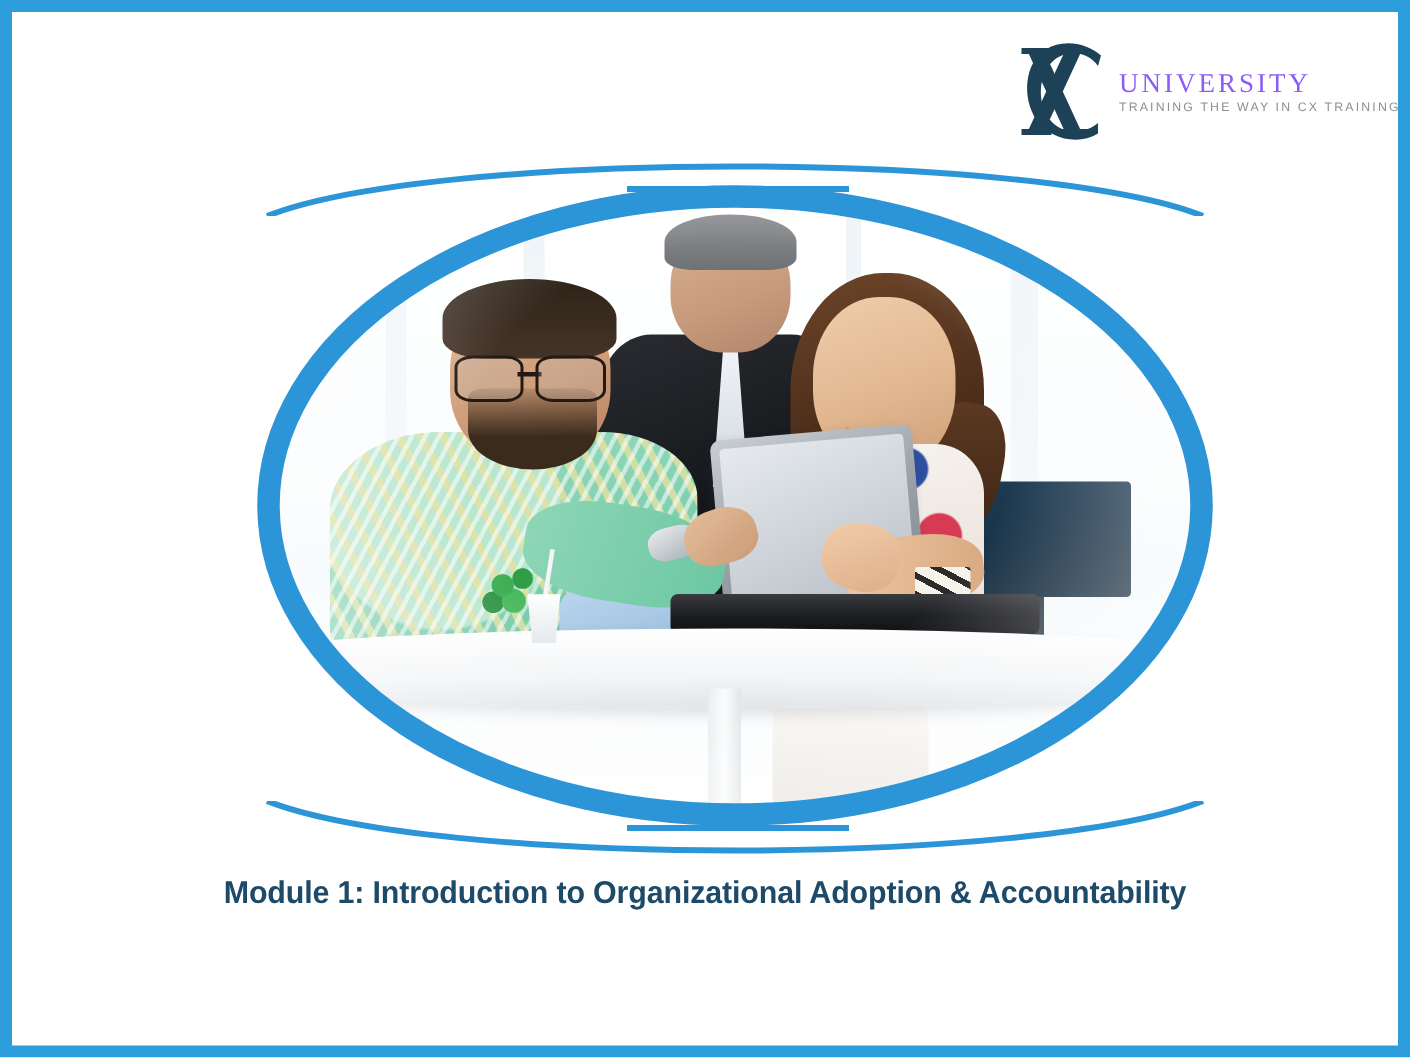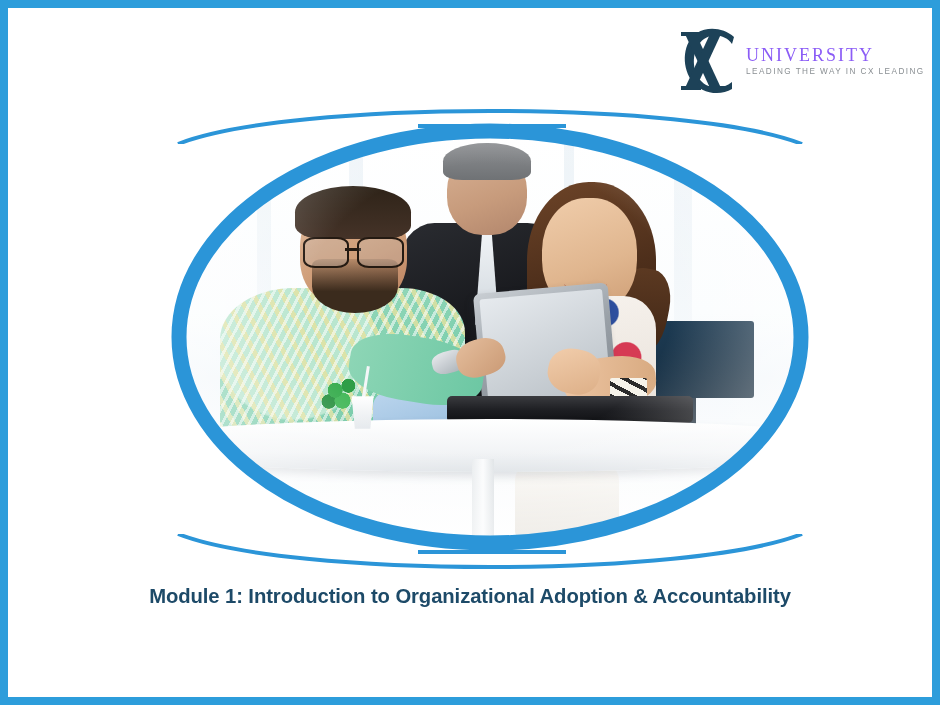--- a/index.html
+++ b/index.html
@@ -523,21 +523,21 @@
           <path d="M38 10 L49 10 L24 64 L13 64 Z" fill="#1d4258"></path>
 
           <rect x="9" y="8" width="20" height="4" fill="#1d4258"></rect>
           <rect x="34" y="8" width="20" height="4" fill="#1d4258"></rect>
           <rect x="9" y="62" width="20" height="4" fill="#1d4258"></rect>
           <rect x="34" y="62" width="20" height="4" fill="#1d4258"></rect>
         </svg>
       </div>
       <div id="logo-words">
         <div id="logo-name">UNIVERSITY</div>
-        <div id="logo-tag">LEADING THE WAY IN CX LEADING</div>
+        <div id="logo-tag">TRAINING THE WAY IN CX TRAINING</div>
       </div>
     </div>
 
     <div id="hero">
 
       <div id="hero-photo">
         <div class="scene"></div>
         <div class="win a"></div>
         <div class="win b"></div>
         <div class="win c"></div>

